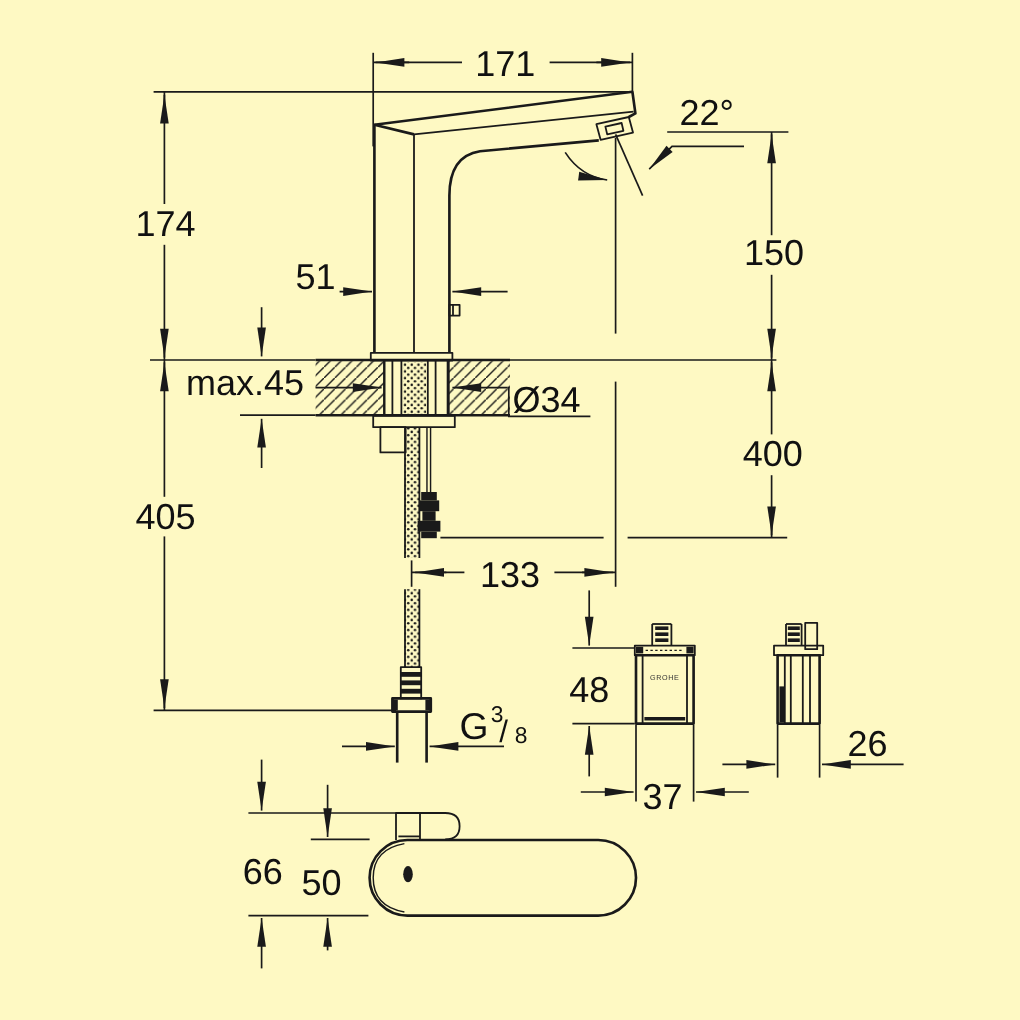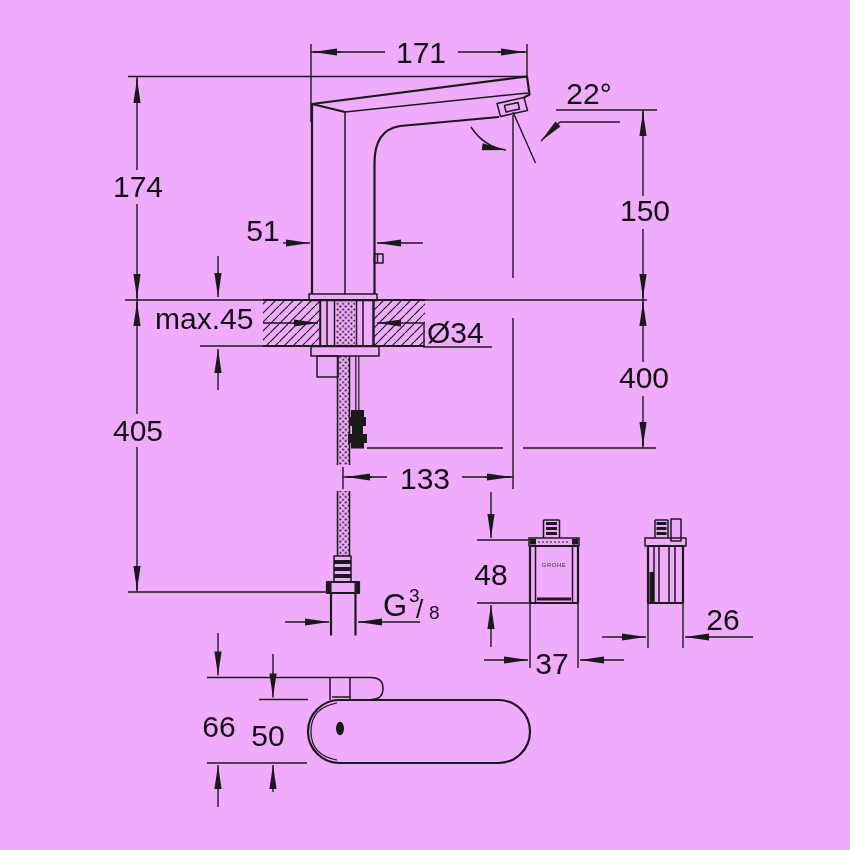--- a/index.html
+++ b/index.html
@@ -1,16 +1,16 @@
 <!DOCTYPE html>
 <html><head>
 <meta charset="utf-8">
 <style>
   html,body{margin:0;padding:0;background:#fff;}
-  .stage{position:relative;width:850px;height:850px;background:#f0abfc;overflow:hidden;
+  .stage{position:relative;width:850px;height:850px;background:#fef9c3;overflow:hidden;
          font-family:"Liberation Sans", sans-serif;}
   svg{display:block;}
   .obj{stroke:#1a1a1a;stroke-width:2.2;fill:none;stroke-linejoin:round;}
   .obj-thin{stroke:#1a1a1a;stroke-width:1.5;fill:none;stroke-linejoin:round;}
   .ref{stroke:#1a1a1a;stroke-width:1.4;fill:none;}
   .dimline{stroke:#1a1a1a;stroke-width:1.4;fill:none;}
   .blackfill{fill:#1a1a1a;stroke:none;}
   text.dim{font-family:"Liberation Sans", sans-serif;font-size:30px;fill:#111;}
   text.dim-s{font-family:"Liberation Sans", sans-serif;font-size:19px;fill:#111;}
   text.brandmark{font-family:"Liberation Sans", sans-serif;font-size:6px;fill:#333;letter-spacing:.5px;}

